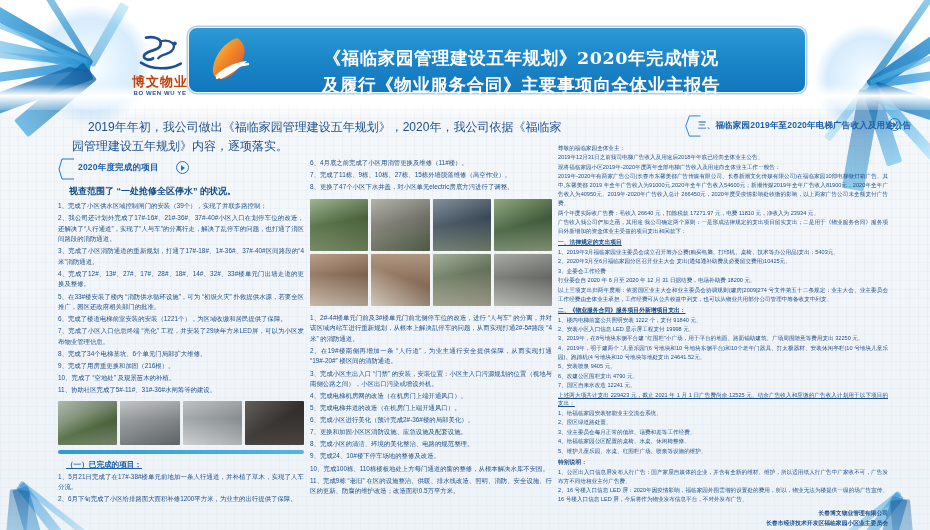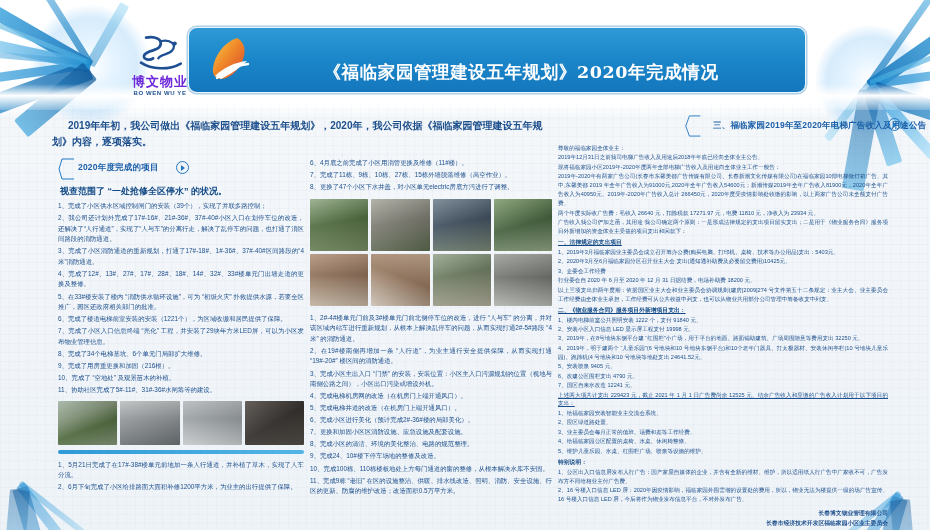--- a/index.html
+++ b/index.html
@@ -45,21 +45,21 @@
   
   header {
     position:absolute; left:0; top:0; width:930px; height:112px; z-index:5;
   }
   .logo {
     position:absolute; left:118px; top:24px; width:84px; height:72px;
     display:flex; flex-direction:column; align-items:center; justify-content:flex-end;
   }
   .logo-mark { width:52px; height:40px; }
   .logo-cn {
-    font-size:13px; font-weight:bold; color:#6d28d9; letter-spacing:1px;
+    font-size:13px; font-weight:bold; color:#c2410c; letter-spacing:1px;
     line-height:1.1; margin-top:1px;
   }
   .logo-en {
     font-size:6px; font-weight:bold; color:#1e4f93; letter-spacing:.6px;
     margin-top:1px;
   }
   .title-banner {
     position:absolute; left:188px; top:27px; width:618px; height:66px;
     background:linear-gradient(to bottom,#2f9ad6 0%,#1b86c9 48%,#1477bd 100%);
     border-radius:9px;
@@ -70,23 +70,23 @@
   .banner-icon { width:52px; height:52px; margin-left:14px; flex:0 0 auto; }
   .title-lines { flex:1 1 auto; text-align:center; padding-right:18px;margin-top:24px; }
   .title-lines div {
     font-family:"DejaVu Serif","Liberation Serif",serif;
     color:#ffffff; font-weight:bold; font-size:17.5px;
     letter-spacing:.6px; line-height:1.52; white-space:nowrap;
   }
 
   
   .intro {
-    position:absolute; left:52px; top:118px; width:500px; z-index:6;
-    font-size:10px; color:#1d4f8c; line-height:1.62; text-indent:16px;
-    font-weight:bold;
+    position:absolute; left:72px; top:118px; width:500px; z-index:6;
+    font-size:12px; color:#1d4f8c; line-height:1.62; text-indent:16px;
+    font-weight:normal;
   }
 
   
   .col { position:absolute; z-index:6; }
   #col-left   { left:58px;  top:158px; width:246px; }
   #col-mid    { left:310px; top:158px; width:242px; }
   #col-right  { left:558px; top:115px; width:330px; }
 
   
   .sec-head { position:relative; height:22px; margin-bottom:5px; }
@@ -105,28 +105,28 @@
     display:flex; align-items:center; justify-content:center;
   }
   .sec-head .play i {
     width:0; height:0; border-left:4.5px solid #2277c4;
     border-top:3px solid transparent; border-bottom:3px solid transparent;
     margin-left:1.5px; display:block;
   }
   
   #col-right .sec-head { height:24px; }
   #col-right .sec-head .bracket { left:126px; }
-  #col-right .sec-head .label { left:155px; top:5px; }
+  #col-right .sec-head .label { left:140px; top:5px; }
 
   .sub-head {
     font-size:7.6px; font-weight:bold; color:#1b5fa8;
     margin:4px 0 2px 8px; text-decoration:underline;
   }
   .lead {
-    font-size:9px; font-weight:bold; color:#134a86; margin:3px 0 3px 2px;
+    font-size:9px; font-weight:bold; color:#134a86; margin:3px 0 3px 11px;
   }
   ul.items { list-style:none; }
   ul.items li {
     font-size:6.4px; line-height:1.65; color:#1d4f8c;
     margin-bottom:1.5px; text-align:justify;
   }
   #col-right ul.items li { font-size:5.6px; line-height:1.6; margin-bottom:.5px; }
   #col-right .body-p {
     font-size:5.6px; line-height:1.6; color:#1d4f8c;
     margin-bottom:.5px; text-align:justify;
@@ -247,20 +247,21 @@
           <stop offset="45%" stop-color="#f08a2a"></stop>
           <stop offset="100%" stop-color="#d8452c"></stop>
         </linearGradient>
       </defs>
       <path d="M34 4 C22 8, 12 20, 10 34 C9 40, 12 45, 18 45 C28 45, 38 34, 41 22 C43 14, 40 7, 34 4 Z" fill="url(#fgrad)"></path>
       <path d="M12 42 C20 34, 32 28, 44 27 C38 33, 28 40, 18 45 Z" fill="#ffffff"></path>
       <path d="M14 44 C22 36, 34 31, 45 30" fill="none" stroke="#ffffff" stroke-width="2.4" stroke-linecap="round"></path>
     </svg>
     <div class="title-lines">
       <div>《福临家园管理建设五年规划》2020年完成情况</div>
+      <div>及履行《物业服务合同》主要事项向全体业主报告</div>
     </div>
   </div>
 </header>
 
 <div class="intro">2019年年初，我公司做出《福临家园管理建设五年规划》，2020年，我公司依据《福临家园管理建设五年规划》内容，逐项落实。</div>
 
 <div class="col" id="col-left">
 
   <div class="sec-head">
     <svg class="bracket" viewBox="0 0 20 22">
@@ -291,20 +292,21 @@
   <div class="photo-row g4" id="left-photos">
       <div class="photo ph-aerial"></div>
       <div class="photo ph-road"></div>
       <div class="photo ph-parking"></div>
       <div class="photo ph-dark"></div>
     </div>
 
   <div class="bar"></div>
 
 
+  <div class="sub-head">（一）已完成的项目：</div>
   <ul class="items" id="left-plan-items">
       <li>1、5月21日完成了在17#-38#楼单元前地加一条人行通道，并补植了草木，实现了人车分流。</li>
       <li>2、6月下旬完成了小区给排路面大面积补修1200平方米，为业主的出行提供了保障。</li>
     </ul>
 </div>
 
 <div class="col" id="col-mid">
   <ul class="items" id="mid-items-top">
       <li>6、4月底之前完成了小区用消管更换及维修（11#楼）。</li>
       <li>7、完成了11栋、9栋、10栋、27栋、15栋外墙脱落维修（高空作业）。</li>

